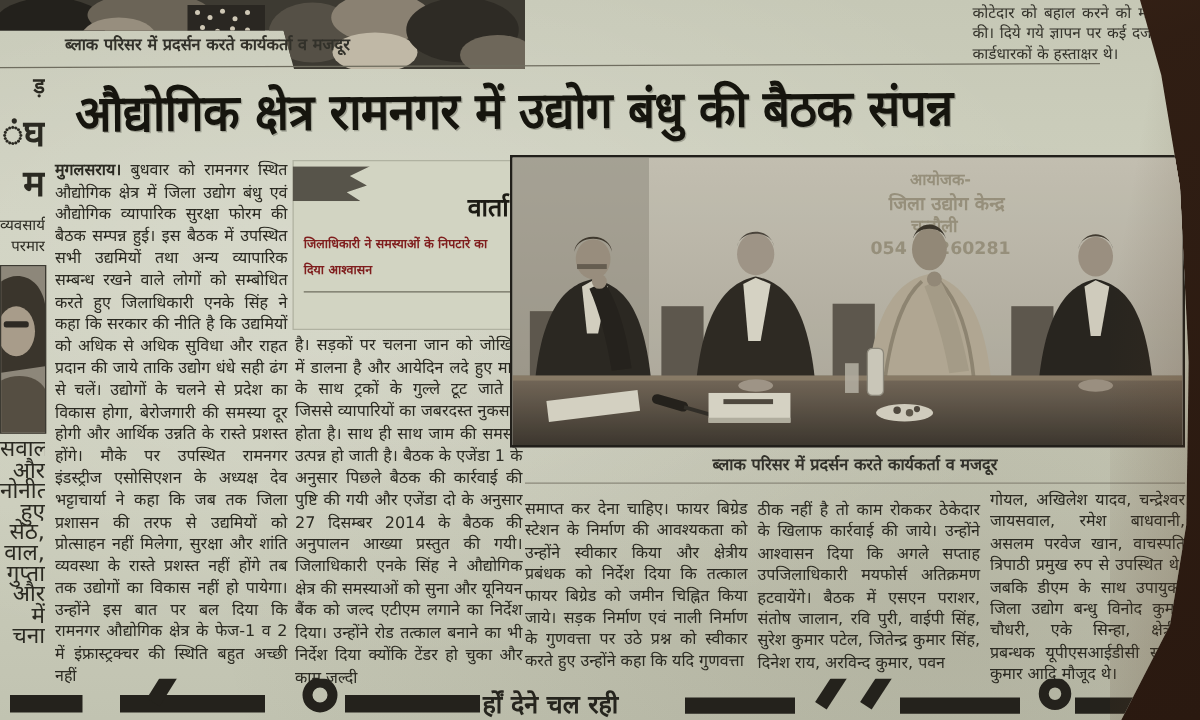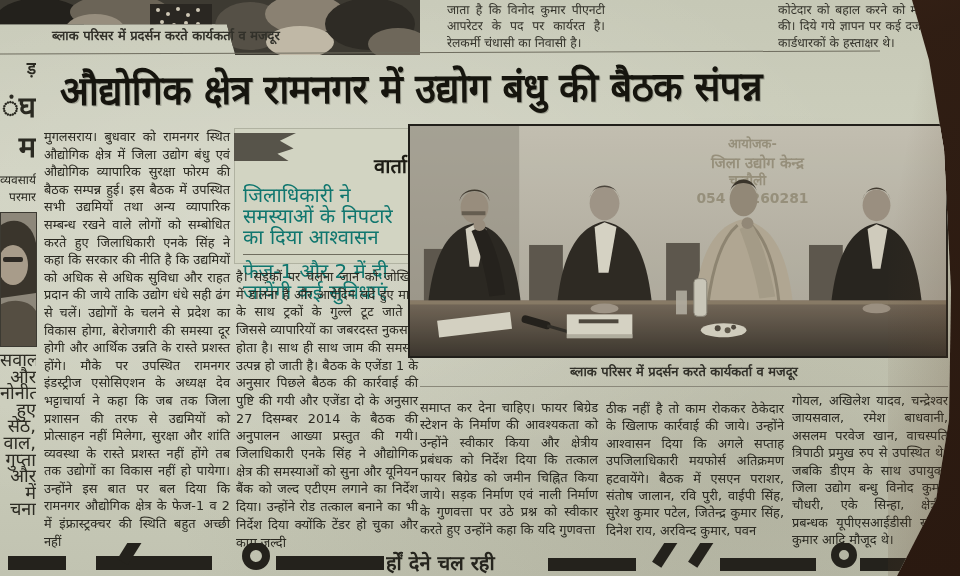--- a/index.html
+++ b/index.html
@@ -37,28 +37,28 @@
   #woman-photo{position:absolute;left:0;top:212px;width:35px;height:133px;border:1px solid #3c3a32;
     background:#8d877a;overflow:hidden;}
   #ledge-lines{top:352px;font-size:18px;line-height:16.6px;font-weight:500;}
   
   .bodycol{position:absolute;text-align:justify;font-size:12.8px;line-height:17.6px;color:#2b2a22;}
   #col1{left:44px;top:128px;width:186px;height:442px;}
   #col2{left:236px;top:268px;width:182px;height:302px;line-height:17.7px;}
   #col3{left:420px;top:399px;width:178px;height:158px;line-height:17.4px;}
   #col4{left:606px;top:400px;width:178px;height:158px;line-height:17.4px;}
   #col5{left:792px;top:392px;width:156px;height:158px;line-height:17.4px;}
-  .dateline{font-weight:normal;}
+  .dateline{font-weight:bold;}
   
   #varta{position:absolute;left:234px;top:128px;width:184px;height:136px;
     background:#d2d4c2;border:1px solid rgba(90,88,74,.28);box-sizing:border-box;padding:4px 8px;}
   #varta-tab{position:absolute;left:-1px;top:4px;width:62px;height:28px;background:#57544a;
     clip-path:polygon(0 0,100% 0,74% 28%,96% 55%,70% 74%,88% 100%,0 100%);}
   #varta-title{text-align:right;font-size:20px;font-weight:900;color:#1c1b14;margin:19px 2px 6px 0;}
-  .varta-sub{font-size:20px;font-weight:normal;line-height:21px;color:#0f766e;}
+  .varta-sub{font-size:10px;font-weight:bold;line-height:21px;color:#7f1d1d;}
   #varta-rule{height:1px;background:#75736400;border-top:1px solid #6f6d5f;margin:6px 0 5px;}
   
   #meet-photo{position:absolute;left:408px;top:124px;width:540px;height:234px;border:2px solid #211f1a;
     box-sizing:border-box;background:#b7b4a9;}
   #photo-caption{position:absolute;left:420px;top:362px;width:528px;text-align:center;
     font-size:13px;font-weight:bold;color:#32312a;}
   
   #bottom-frags{position:absolute;left:8px;top:543px;}
   #bottom-partial{position:absolute;left:386px;top:549px;width:150px;height:27px;overflow:hidden;
     font-size:20px;font-weight:bold;color:#26251e;}
@@ -95,21 +95,20 @@
           <circle cx="194" cy="47" r="2"></circle>
         </g>
       <ellipse cx="250" cy="26" rx="35" ry="24" fill="#555046"></ellipse>
       <ellipse cx="305" cy="14" rx="40" ry="20" fill="#8a8172"></ellipse>
       <ellipse cx="300" cy="42" rx="34" ry="16" fill="#c0b8a6"></ellipse>
       <ellipse cx="370" cy="24" rx="45" ry="26" fill="#2e2b25"></ellipse>
       <ellipse cx="398" cy="44" rx="30" ry="16" fill="#6e675a"></ellipse>
     </svg>
     <div id="top-caption">ब्लाक परिसर में प्रदर्सन करते कार्यकर्ता व मजदूर</div>
 
-    <div id="topcol-0" class="topcol">जाता है कि विनोद कुमार पीएनटी आपरेटर के पद पर कार्यरत है। रेलकर्मी चंधासी का निवासी है।</div>
     <div id="topcol-2" class="topcol">कोटेदार को बहाल करने को मांग की। दिये गये ज्ञापन पर कई दर्जन कार्डधारकों के हस्ताक्षर थे।</div>
 
     <div class="rule-h" style="left:0;top:52px;width:880px;transform:rotate(-.2deg);"></div>
 
     <div id="headline">औद्योगिक क्षेत्र रामनगर में उद्योग बंधु की बैठक संपन्न</div>
 
     <div id="ledge-big0" class="ledge">ड़</div>
     <div id="ledge-big1" class="ledge">ंघ</div>
     <div id="ledge-big2" class="ledge">म</div>
     <div id="ledge-small" class="ledge">
@@ -138,21 +137,20 @@
 
     <div id="col1" class="bodycol">
       <span class="dateline">मुगलसराय।</span><span> बुधवार को रामनगर स्थित औद्योगिक क्षेत्र में जिला उद्योग बंधु एवं औद्योगिक व्यापारिक सुरक्षा फोरम की बैठक सम्पन्न हुई। इस बैठक में उपस्थित सभी उद्यमियों तथा अन्य व्यापारिक सम्बन्ध रखने वाले लोगों को सम्बोधित करते हुए जिलाधिकारी एनके सिंह ने कहा कि सरकार की नीति है कि उद्यमियों को अधिक से अधिक सुविधा और राहत प्रदान की जाये ताकि उद्योग धंधे सही ढंग से चलें। उद्योगों के चलने से प्रदेश का विकास होगा, बेरोजगारी की समस्या दूर होगी और आर्थिक उन्नति के रास्ते प्रशस्त होंगे। मौके पर उपस्थित रामनगर इंडस्ट्रीज एसोसिएशन के अध्यक्ष देव भट्टाचार्या ने कहा कि जब तक जिला प्रशासन की तरफ से उद्यमियों को प्रोत्साहन नहीं मिलेगा, सुरक्षा और शांति व्यवस्था के रास्ते प्रशस्त नहीं होंगे तब तक उद्योगों का विकास नहीं हो पायेगा। उन्होंने इस बात पर बल दिया कि रामनगर औद्योगिक क्षेत्र के फेज-1 व 2 में इंफ्रास्ट्रक्चर की स्थिति बहुत अच्छी नहीं</span>
     </div>
 
     <div id="varta">
       <div id="varta-tab"></div>
       <div id="varta-title">वार्ता</div>
       <div class="varta-sub">जिलाधिकारी ने समस्याओं के निपटारे का दिया आश्वासन</div>
       <div id="varta-rule"></div>
-      <div class="varta-sub">फेज-1 और 2 में दी जायेंगी कई सुविधाएं</div>
     </div>
     <div id="col2" class="bodycol">है। सड़कों पर चलना जान को जोखिम में डालना है और आयेदिन लदे हुए माल के साथ ट्रकों के गुल्ले टूट जाते हैं जिससे व्यापारियों का जबरदस्त नुकसान होता है। साथ ही साथ जाम की समस्या उत्पन्न हो जाती है। बैठक के एजेंडा 1 के अनुसार पिछले बैठक की कार्रवाई की पुष्टि की गयी और एजेंडा दो के अनुसार 27 दिसम्बर 2014 के बैठक की अनुपालन आख्या प्रस्तुत की गयी। जिलाधिकारी एनके सिंह ने औद्योगिक क्षेत्र की समस्याओं को सुना और यूनियन बैंक को जल्द एटीएम लगाने का निर्देश दिया। उन्होंने रोड तत्काल बनाने का भी निर्देश दिया क्योंकि टेंडर हो चुका और काम जल्दी</div>
 
     <svg id="meet-photo" viewBox="0 0 540 232" preserveAspectRatio="none">
       <defs>
         <linearGradient id="wallg" x1="0" y1="0" x2="0" y2="1">
           <stop offset="0" stop-color="#c7c4b8"></stop>
             <stop offset="1" stop-color="#aba79c"></stop>
         </linearGradient>
         <linearGradient id="tableg" x1="0" y1="0" x2="0" y2="1">

